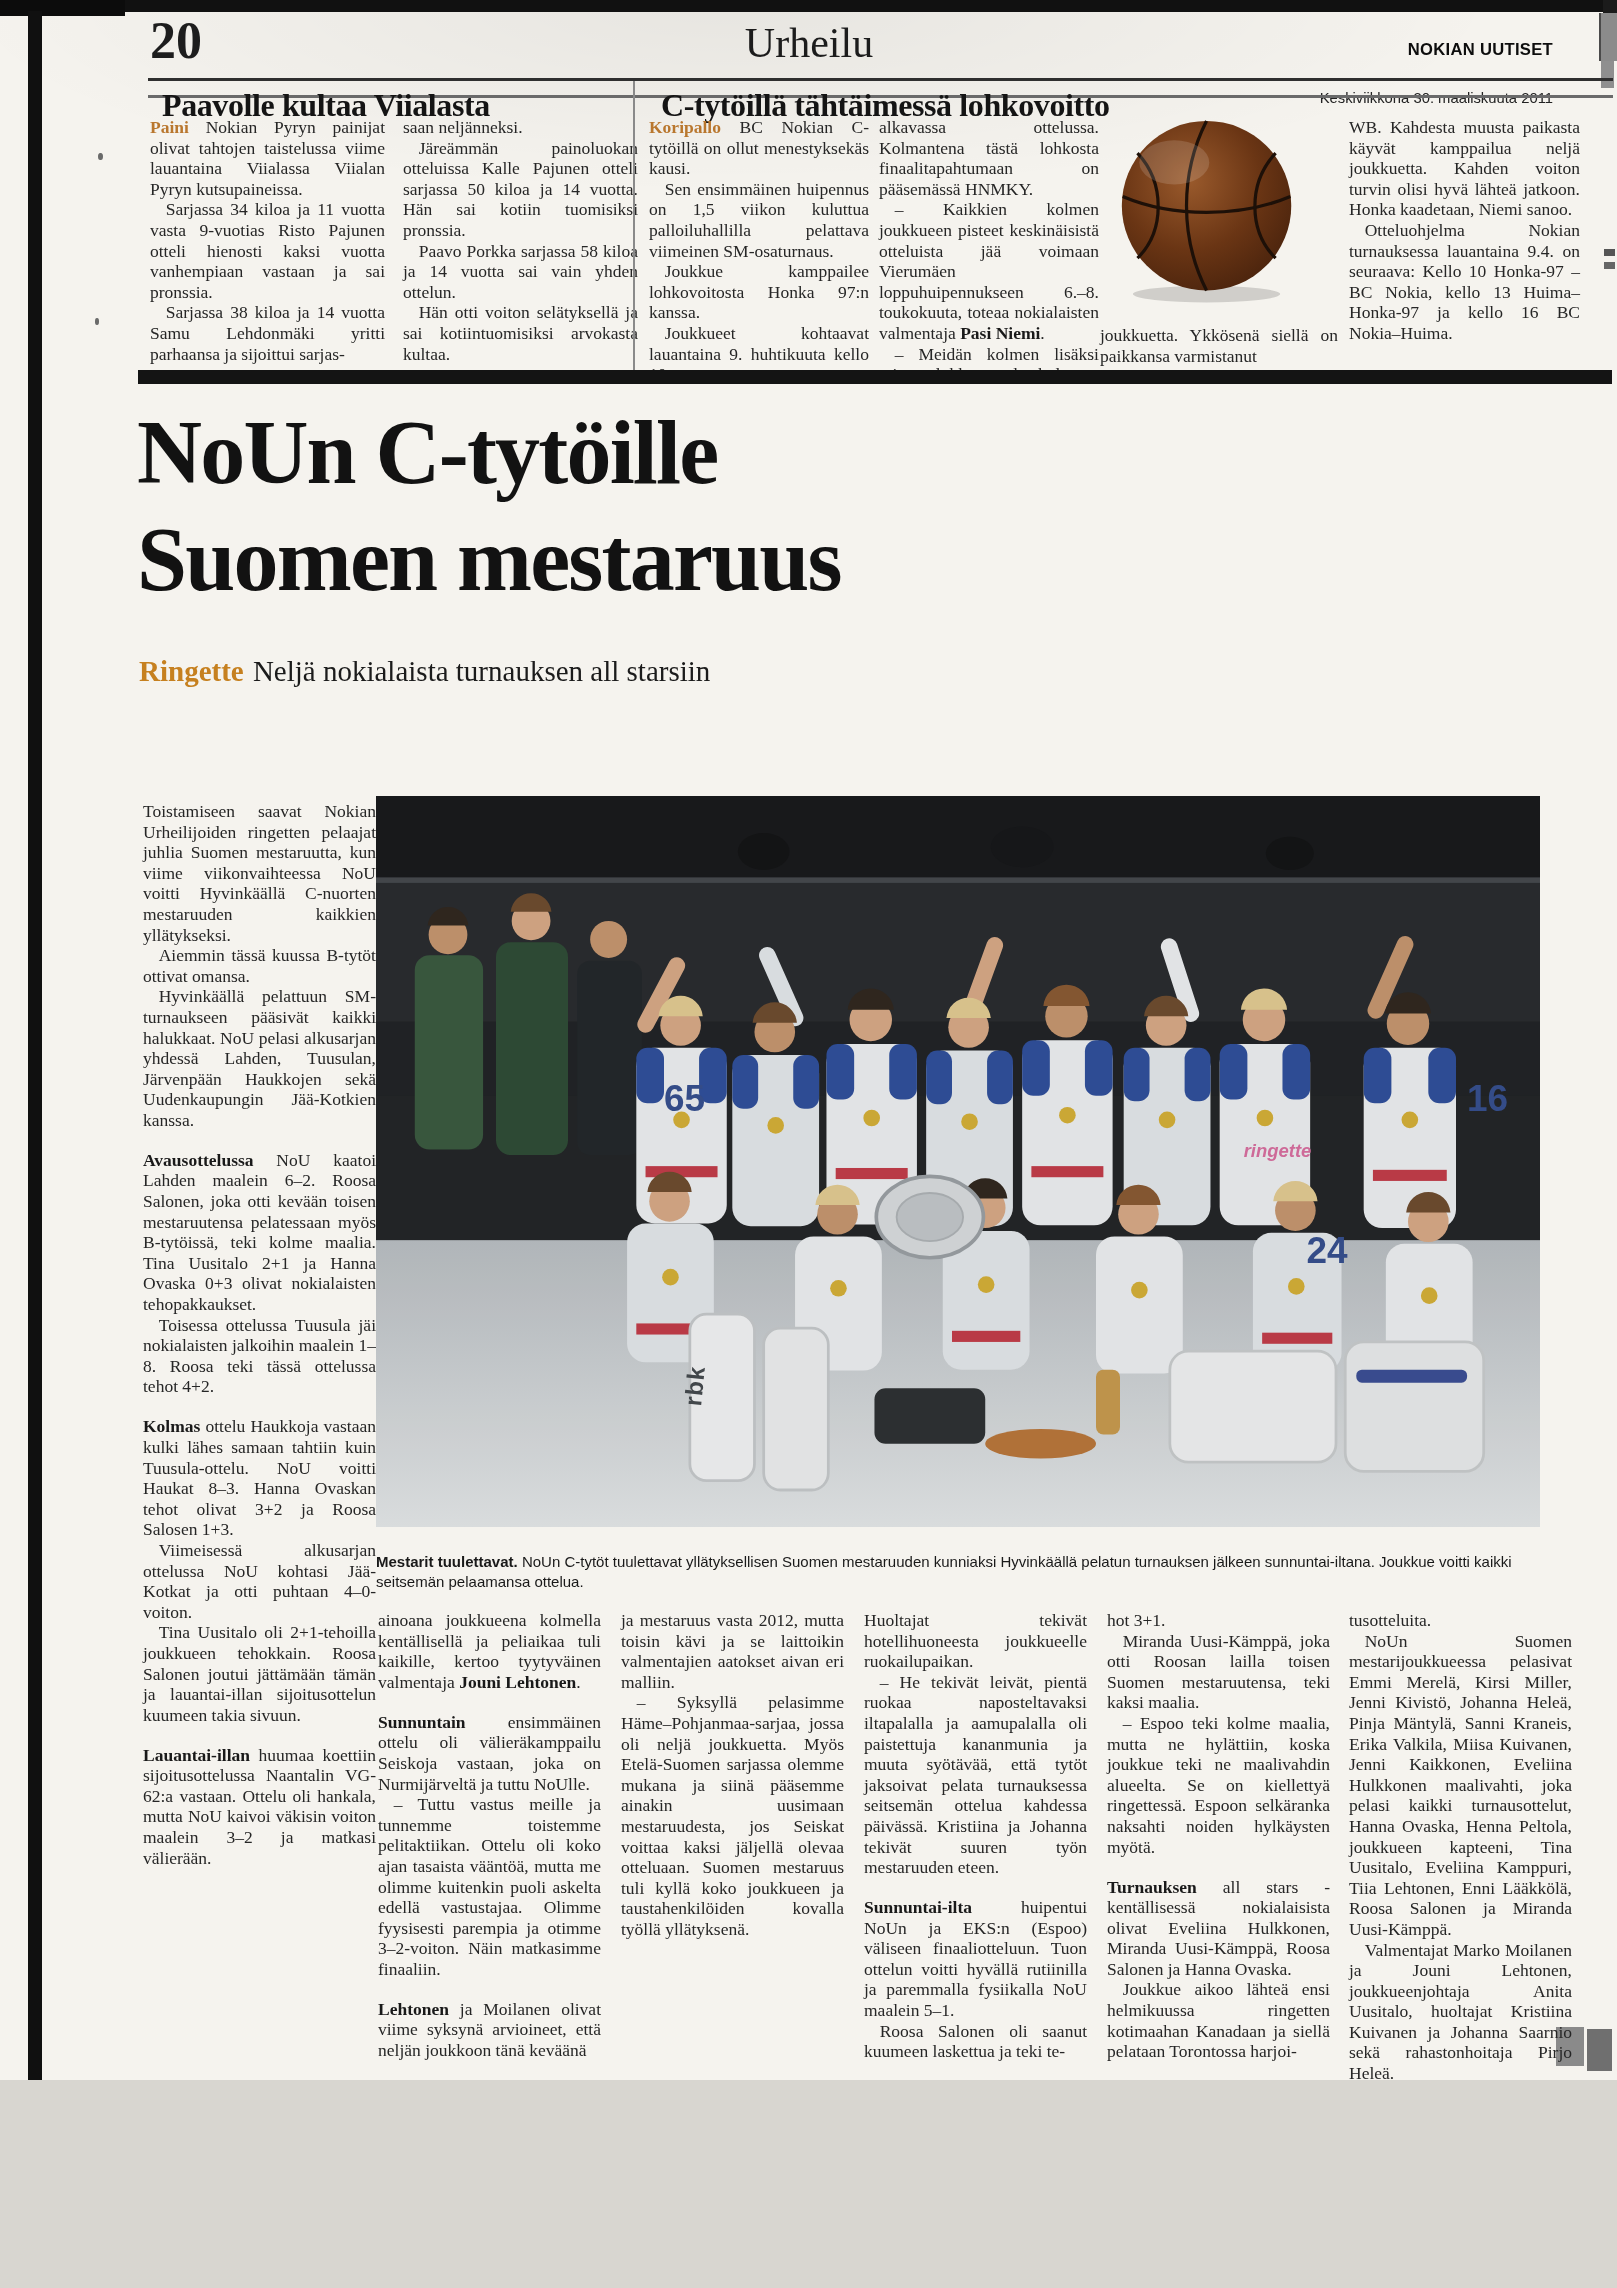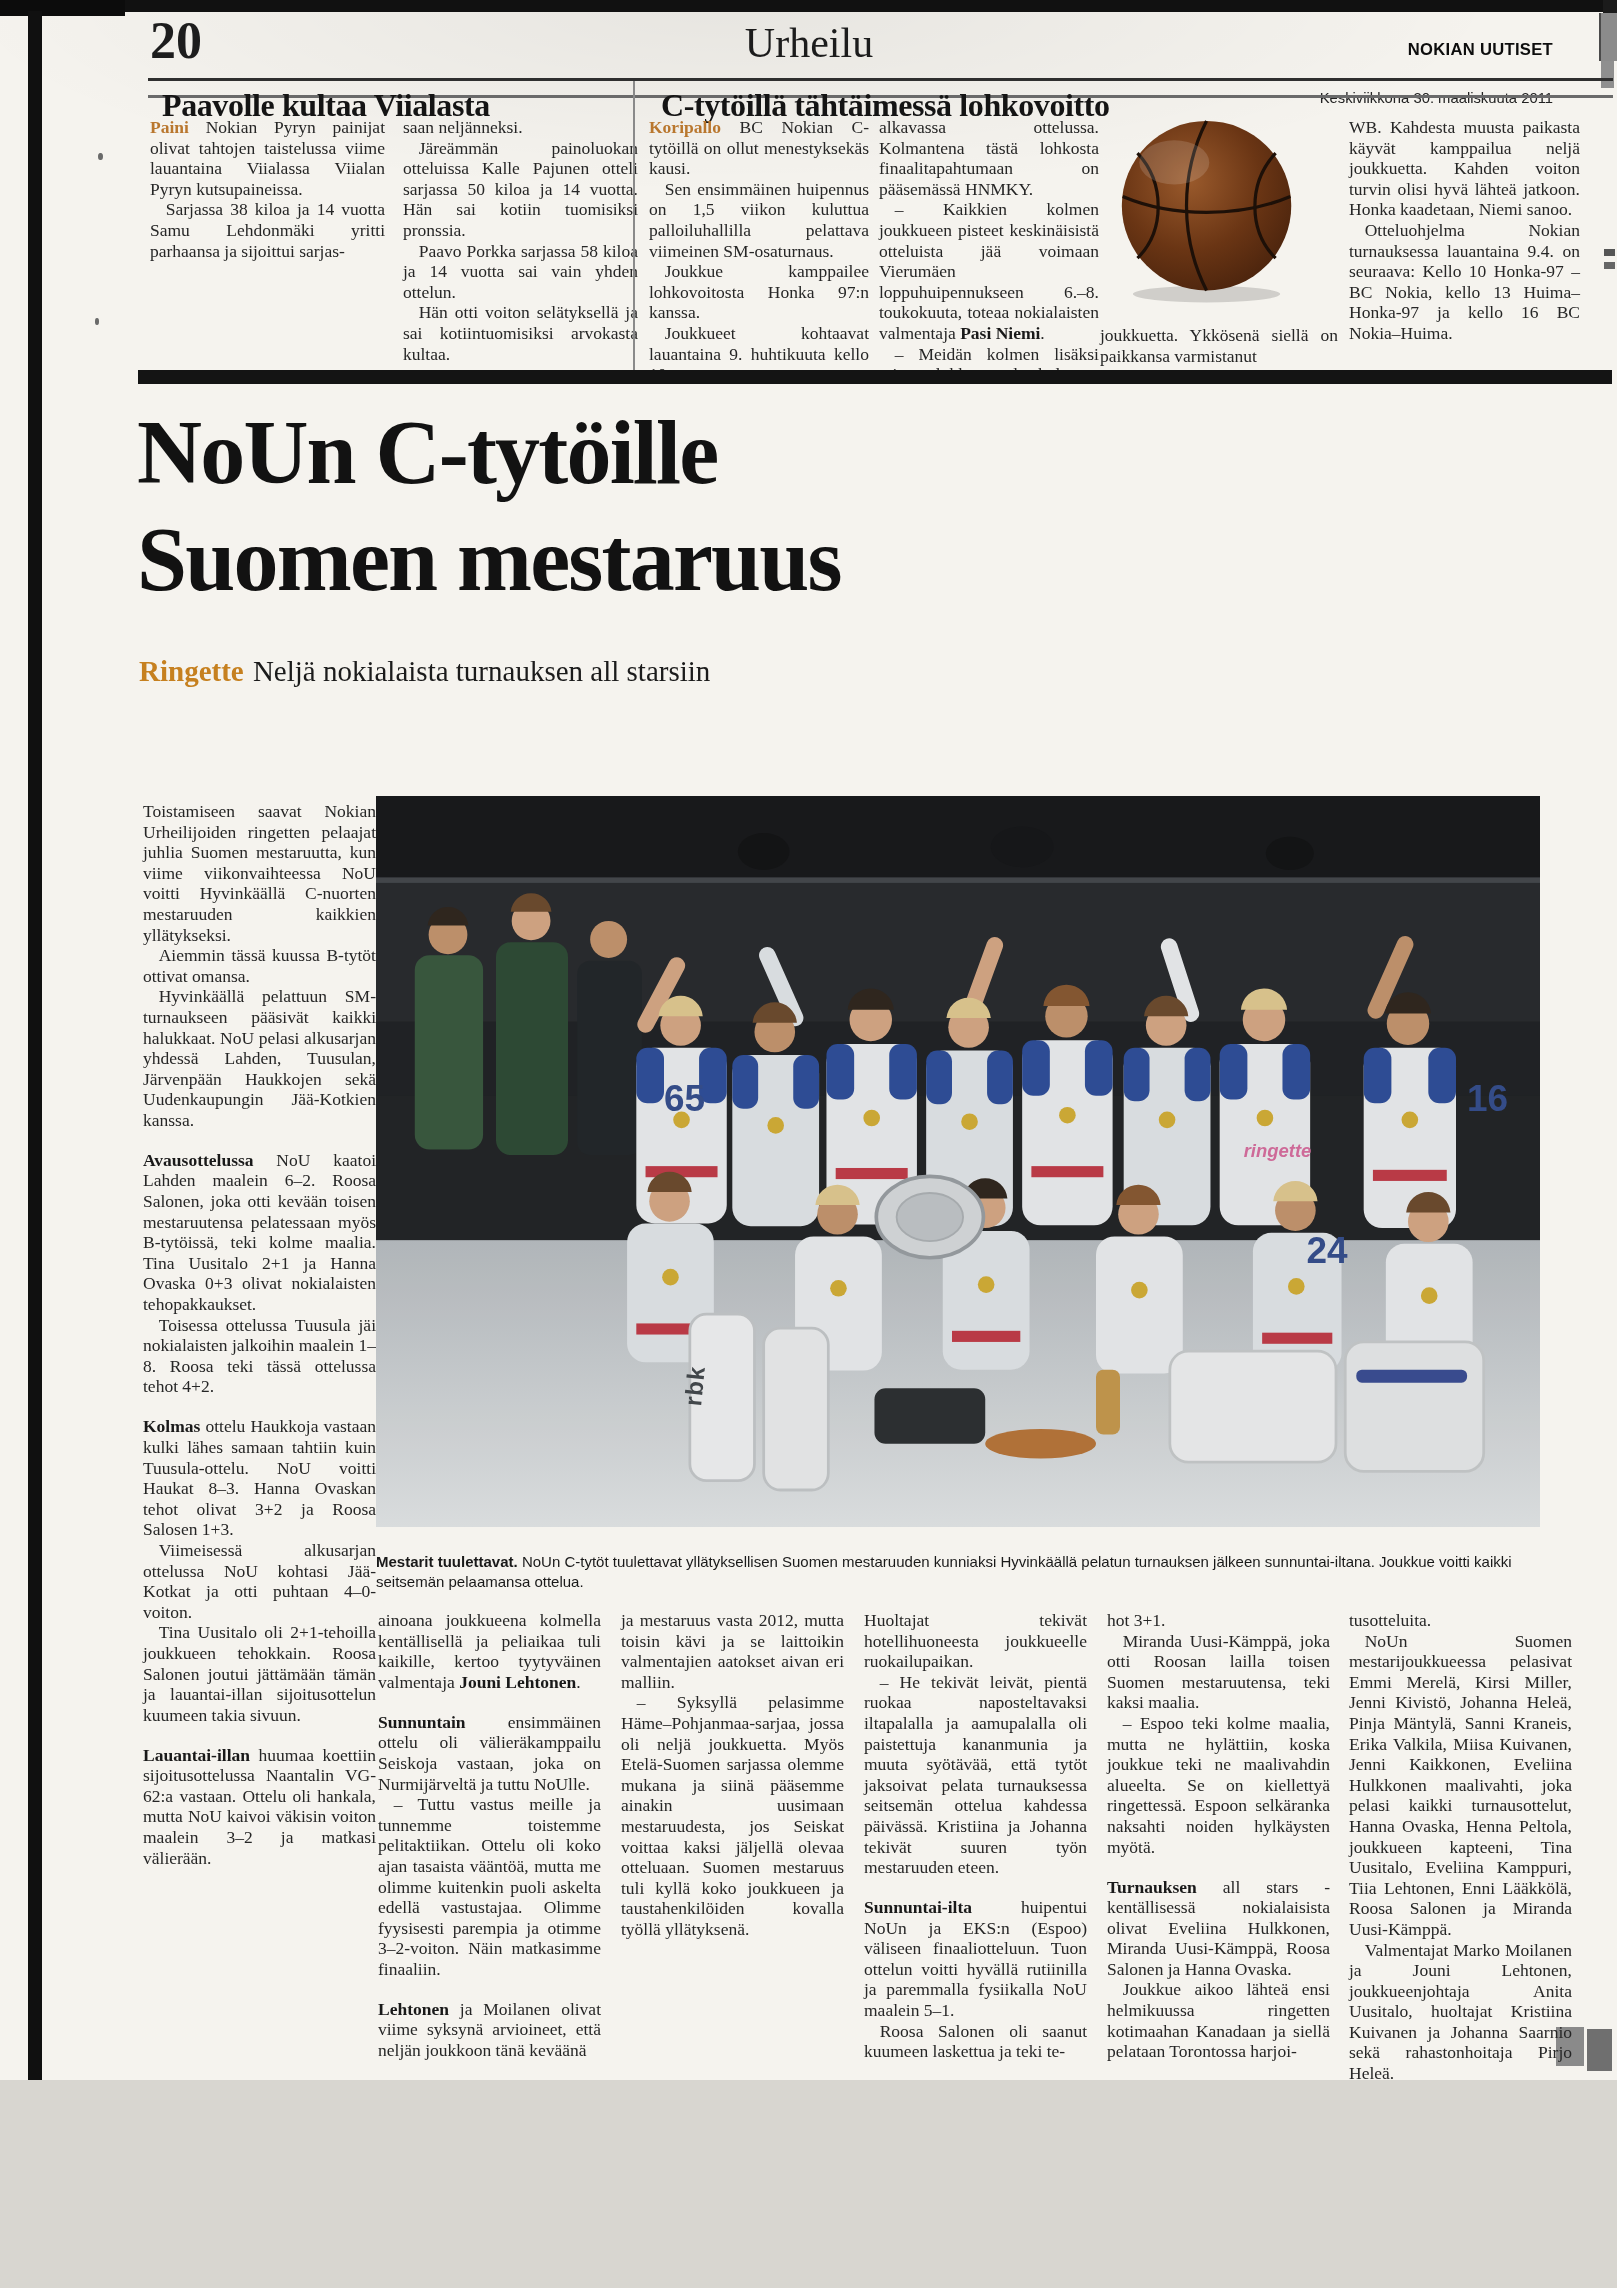--- a/index.html
+++ b/index.html
@@ -86,20 +86,21 @@
     <div class="issue-date">Keskiviikkona 30. maaliskuuta 2011</div>
     <div class="logo-block"></div>
     <div class="rule1"></div>
     <div class="rule2"></div>
   </header>
 
   <section>
     <h2 class="story-title" style="left:150px;top:77px;position:absolute;">Paavolle kultaa Viialasta</h2>
     <div class="col" style="left:150px;top:117px;width:235px;">
         <p class=""><strong class="accent">Paini</strong> Nokian Pyryn painijat olivat tahtojen taistelussa viime lauantaina Viialassa Viialan Pyryn kutsupaineissa.</p>
+        <p class="ind ">Sarjassa 34 kiloa ja 11 vuotta vasta 9-vuotias Risto Pajunen otteli hienosti kaksi vuotta vanhempiaan vastaan ja sai pronssia.</p>
         <p class="ind ">Sarjassa 38 kiloa ja 14 vuotta Samu Lehdonmäki yritti parhaansa ja sijoittui sarjas-</p>
       </div>
     <div class="col" style="left:403px;top:117px;width:235px;">
         <p class="">saan neljänneksi.</p>
         <p class="ind ">Järeämmän painoluokan otteluissa Kalle Pajunen otteli sarjassa 50 kiloa ja 14 vuotta. Hän sai kotiin tuomisiksi pronssia.</p>
         <p class="ind ">Paavo Porkka sarjassa 58 kiloa ja 14 vuotta sai vain yhden ottelun.</p>
         <p class="ind ">Hän otti voiton selätyksellä ja sai kotiintuomisiksi arvokasta kultaa.</p>
       </div>
   </section>
 

